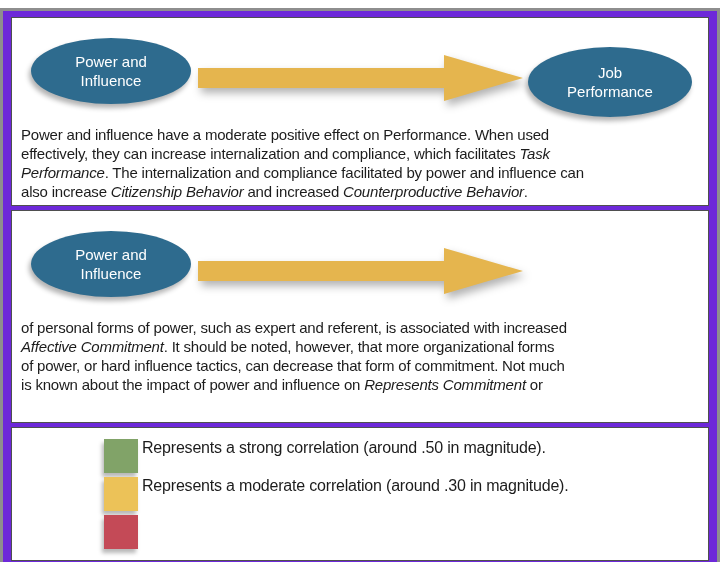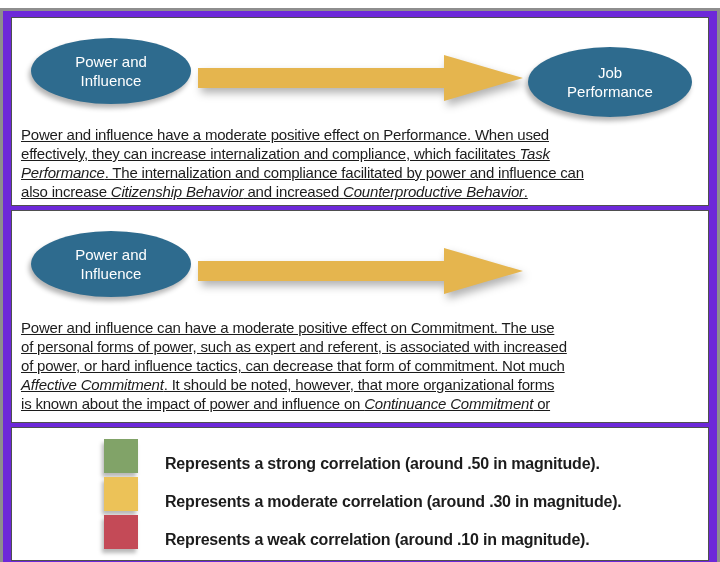--- a/index.html
+++ b/index.html
@@ -35,24 +35,24 @@
   .arrow-wrap{
     position:absolute;left:186px;top:36px;width:328px;height:52px;
     filter:drop-shadow(3px 5px 4px rgba(0,0,0,0.30));
   }
   .arrow-wrap svg{display:block;width:100%;height:100%;}
   .para{
     margin:5px 10px 0 9px;
     font-size:15px;line-height:19px;letter-spacing:-0.2px;
     color:var(--text-color,#1c1c1c);
   }
-  .para .tline{white-space:nowrap;text-decoration:underline;}
+  .para .tline{white-space:nowrap;}
   .para i{font-style:italic;}
   .legend{display:flex;flex-direction:column;justify-content:center;padding:8px 0 8px 92px;gap:4px;}
-  .legend-row{display:flex;align-items:flex-end;gap:27px;font-weight:bold;}
+  .legend-row{display:flex;align-items:flex-start;gap:4px;}
   .swatch{
     width:34px;height:34px;flex:0 0 34px;
     box-shadow:-2px 4px 4px rgba(0,0,0,0.28);
   }
   .legend-label{
     font-size:16px;letter-spacing:-0.2px;
     color:var(--text-color,#1c1c1c);
   }
 </style>
 </head>
@@ -90,36 +90,34 @@
         <span>Power and
 Influence</span>
       </div>
       <div class="arrow-wrap">
         <svg viewBox="0 0 328 52" preserveAspectRatio="none" aria-hidden="true">
           <polygon points="0,14 246,14 246,1 325,24 246,47 246,34 0,34" fill="var(--arrow-fill,#e5b54e)"></polygon>
         </svg>
       </div>
     </div>
     <div class="para">
-        <div class="tline"><span>Power and influence can have a moderate positive effect on Commitment. The use</span></div>
         <div class="tline"><span>of personal forms of power, such as expert and referent, is associated with increased</span></div>
+        <div class="tline"><i>Affective Commitment</i><span>. It should be noted, however, that more organizational forms</span></div>
         <div class="tline"><span>of power, or hard influence tactics, can decrease that form of commitment. Not much</span></div>
-        <div class="tline"><i>Affective Commitment</i><span>. It should be noted, however, that more organizational forms</span></div>
-        <div class="tline"><span>is known about the impact of power and influence on </span><i>Continuance Commitment</i><span> or</span></div>
+        <div class="tline"><span>is known about the impact of power and influence on </span><i>Represents Commitment</i><span> or</span></div>
       </div>
   </div>
 
   <div class="panel legend">
     <div class="legend-row">
       <div class="swatch" style="background: rgb(129, 163, 104);"></div>
       <div class="legend-label">Represents a strong correlation (around .50 in magnitude).</div>
     </div>
     <div class="legend-row">
       <div class="swatch" style="background: rgb(236, 194, 88);"></div>
       <div class="legend-label">Represents a moderate correlation (around .30 in magnitude).</div>
     </div>
     <div class="legend-row">
       <div class="swatch" style="background: rgb(196, 74, 87);"></div>
-      <div class="legend-label">Represents a weak correlation (around .10 in magnitude).</div>
     </div>
   </div>
 
 </div>
 
 </body></html>

